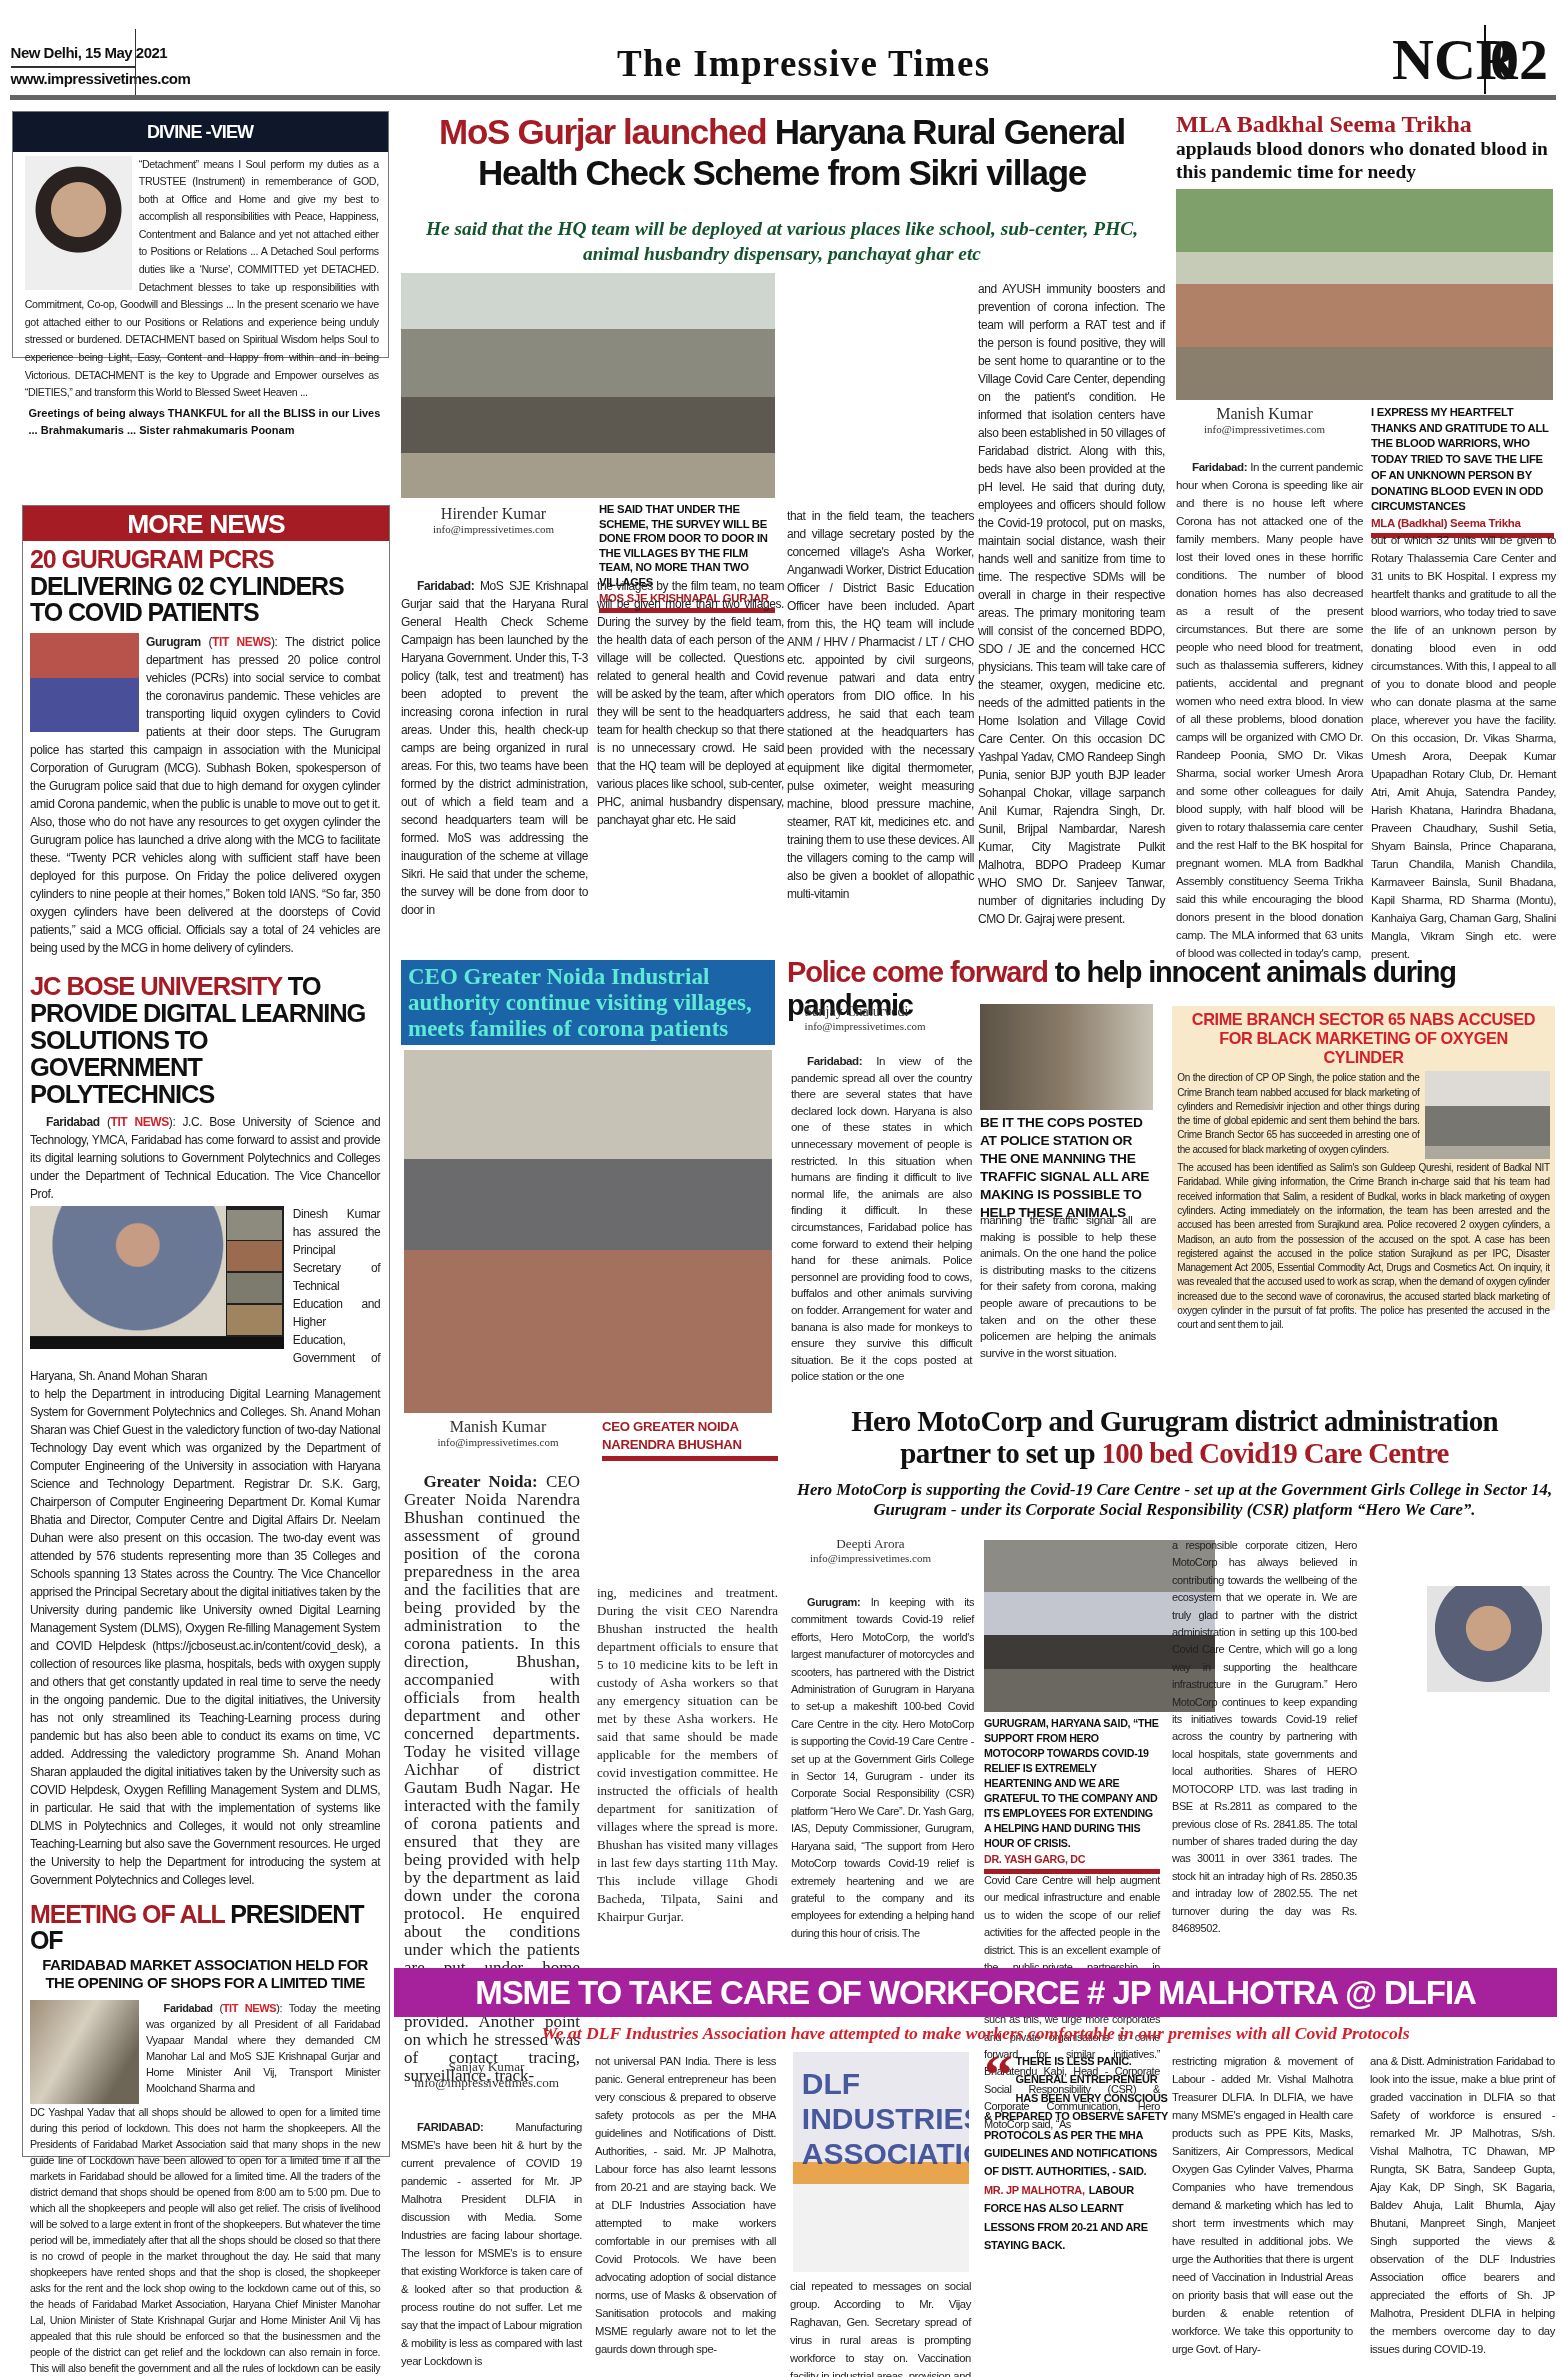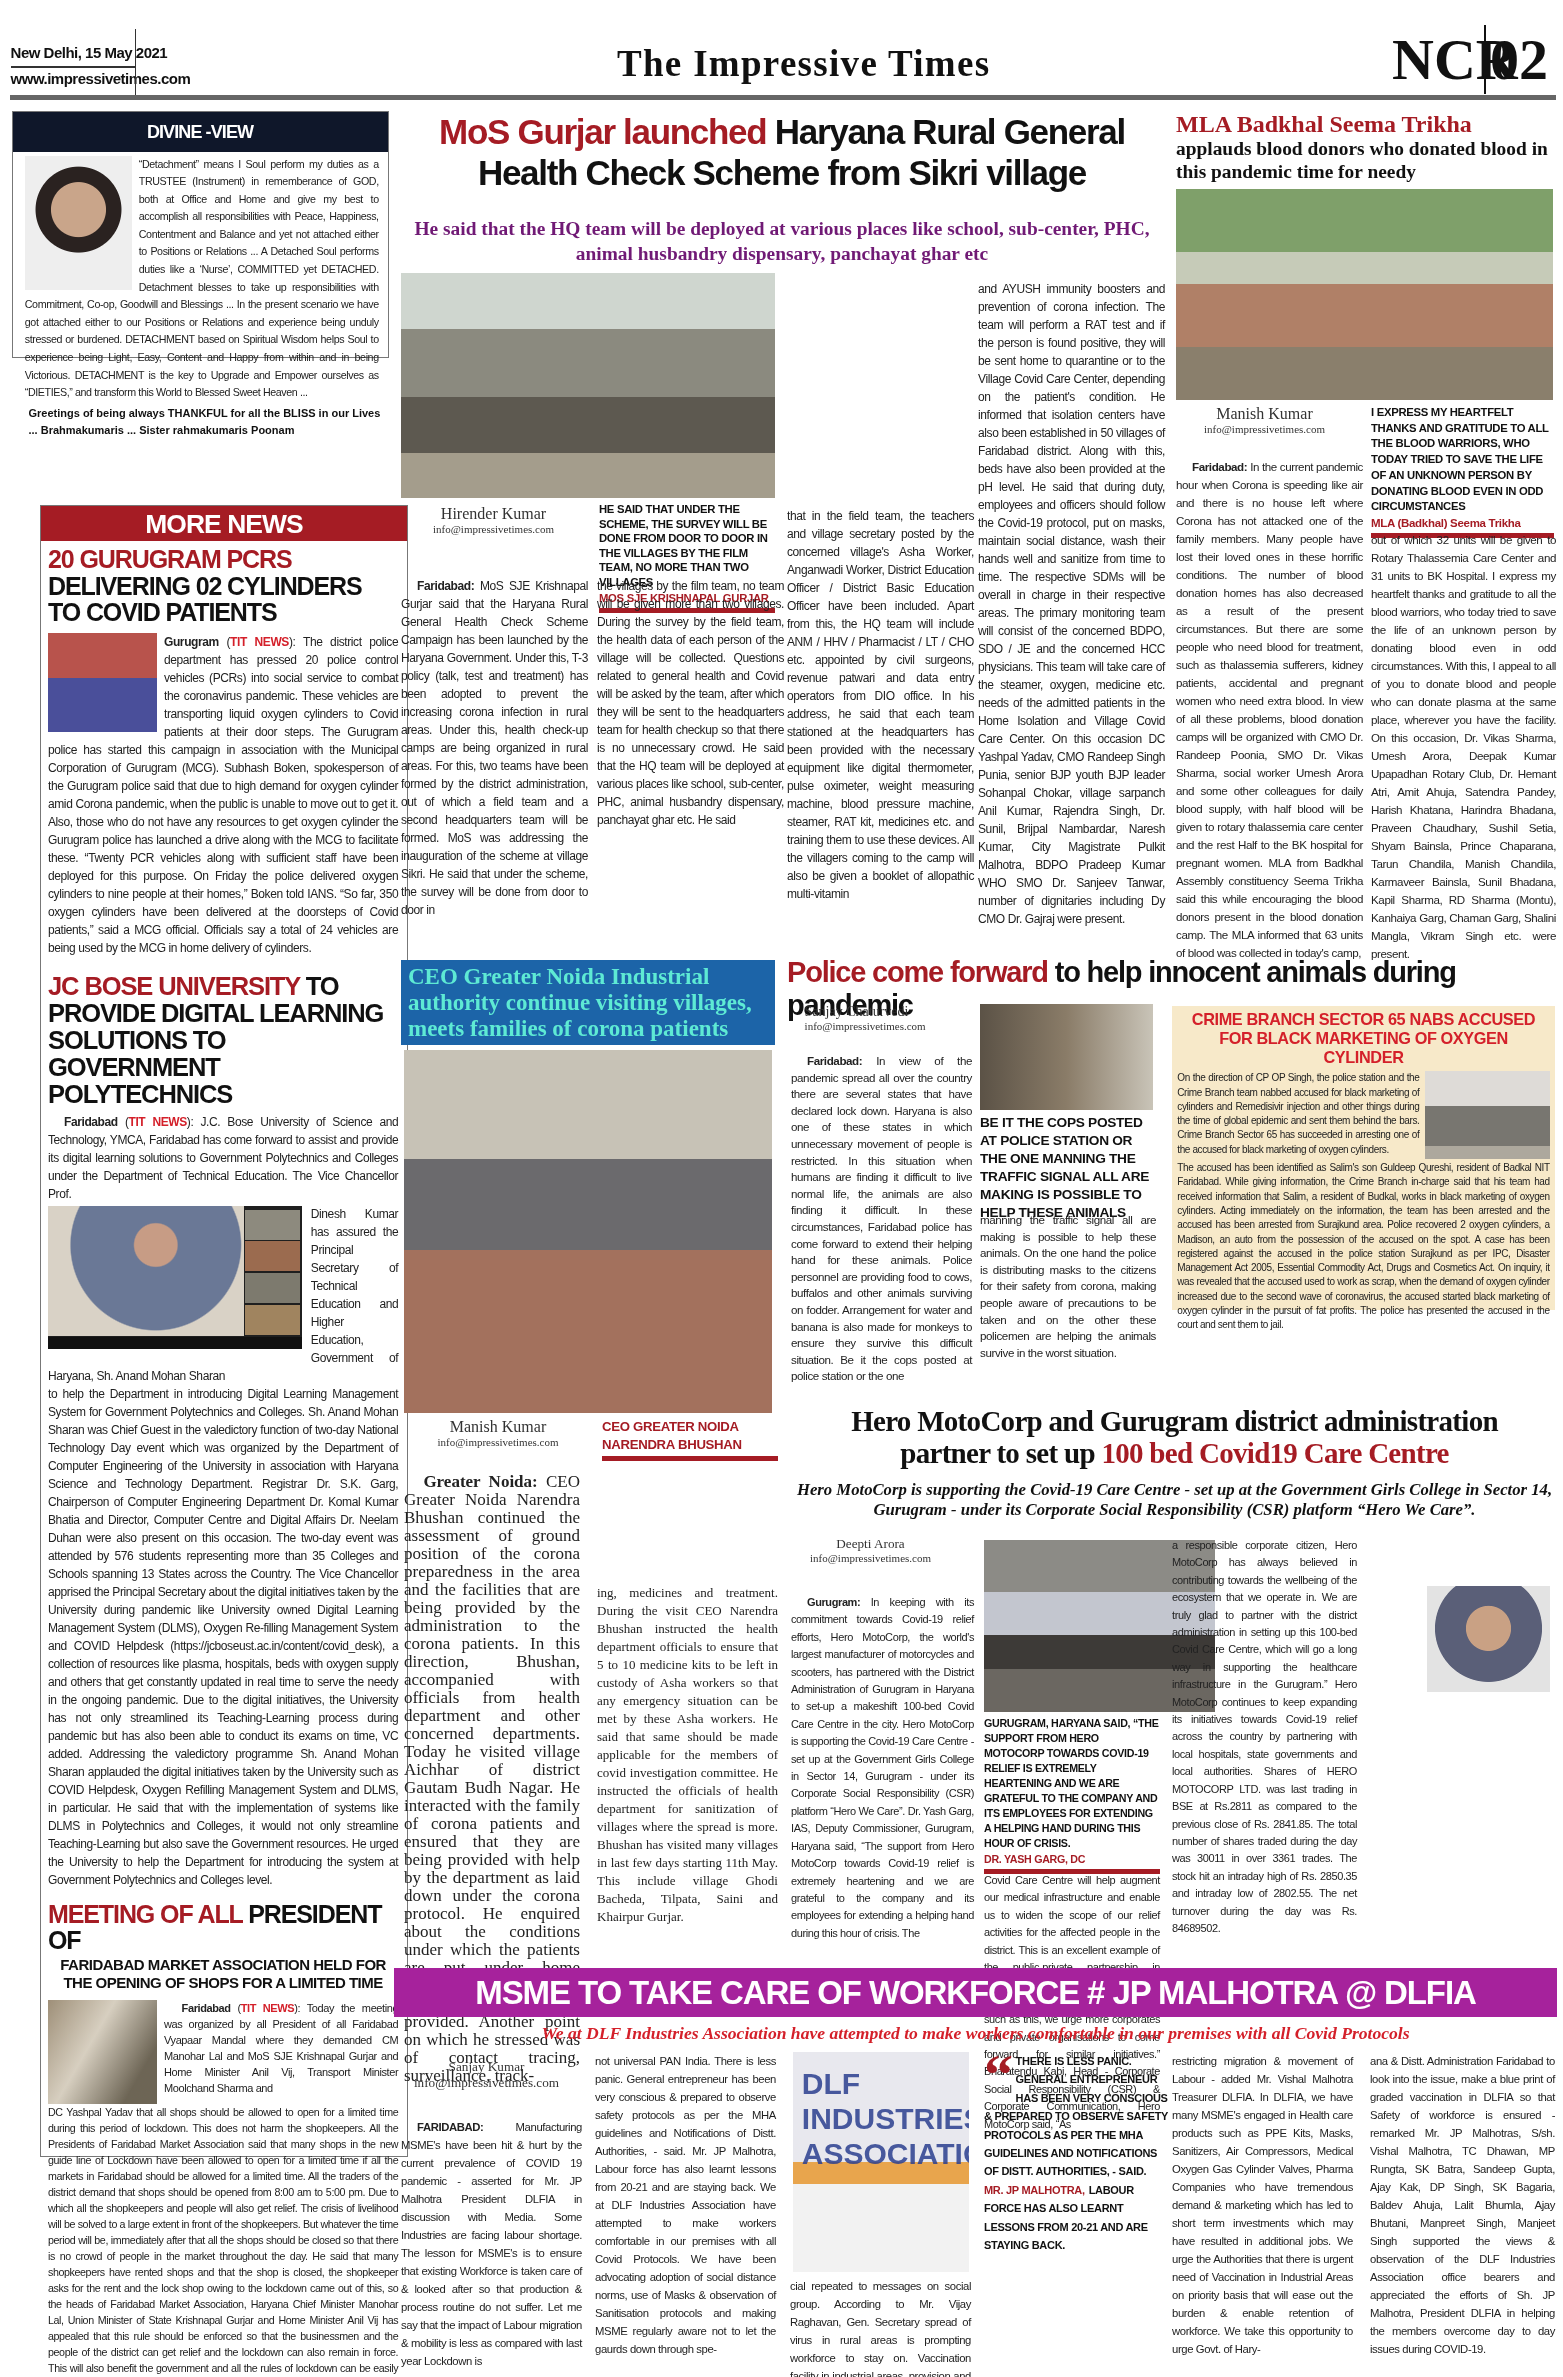--- a/index.html
+++ b/index.html
@@ -34,21 +34,21 @@
   <div class="abs" style="left:9.7px;top:95px;width:1546px;height:5.3px;background:#666;"></div>
 </div>
 
 <div class="abs" style="left:11.5px;top:111px;width:377px;height:247px;border:1.8px solid #777;">
   <div style="background:#0f172a;color:#fff;text-align:center;font-size:18px;font-weight:bold;height:40px;line-height:40px;letter-spacing:-0.9px;">DIVINE -VIEW</div>
   <div class="photo" style="float:left;width:107px;height:134px;margin:3.5px 7px 1.8px 12.3px;background:radial-gradient(circle at 50% 40%, #c9a58a 0 28%, #2a2220 29% 44%, #eeeeee 45%);"></div>
   <div class="body-text" style="padding:3.5px 8.8px 0 12.3px;font-size:10.7px;line-height:17.6px;">“Detachment” means I Soul perform my duties as a TRUSTEE (Instrument) in rememberance of GOD, both at Office and Home and give my best to accomplish all responsibilities with Peace, Happiness, Contentment and Balance and yet not attached either to Positions or Relations ... A Detached Soul performs duties like a ‘Nurse’, COMMITTED yet DETACHED. Detachment blesses to take up responsibilities with Commitment, Co-op, Goodwill and Blessings ... In the present scenario we have got attached either to our Positions or Relations and experience being unduly stressed or burdened. DETACHMENT based on Spiritual Wisdom helps Soul to experience being Light, Easy, Content and Happy from within and in being Victorious. DETACHMENT is the key to Upgrade and Empower ourselves as “DIETIES,” and transform this World to Blessed Sweet Heaven ...</div>
   <div style="clear:both;padding:3.5px 5.3px 0 16px;font-size:11px;font-weight:bold;line-height:16.7px;">Greetings of being always THANKFUL for all the BLISS in our Lives ... Brahmakumaris ... Sister rahmakumaris Poonam</div>
 </div>
 
-<div class="abs" style="left:40px;top:505px;width:368px;height:1652px;border:1.8px solid #777;">
+<div class="abs" style="left:22px;top:505px;width:368px;height:1652px;border:1.8px solid #777;">
   <div style="background:#a51c24;color:#fff;text-align:center;font-size:26.4px;font-weight:bold;height:35px;line-height:37px;letter-spacing:-0.9px;">MORE NEWS</div>
 
   <div style="padding:5.3px 8.8px 0 7px;">
     <div class="cond" style="font-size:25px;font-weight:bold;line-height:26.4px;letter-spacing:-1.1px;">
       <span class="red">20 GURUGRAM PCRS</span>
       <span>DELIVERING 02 CYLINDERS TO COVID PATIENTS</span>
     </div>
     <div class="photo" style="float:left;width:109px;height:99px;margin:7px 7px 0 0;background:linear-gradient(180deg,#b8534c 0 45%,#4a4f9a 45% 100%);"></div>
     <div class="body-text" style="padding-top:7px;font-size:12px;line-height:18px;">
       <b>Gurugram</b> (<b class="bright-red">TIT NEWS</b>):
@@ -89,21 +89,21 @@
       <span>Today the meeting was organized by all President of all Faridabad Vyapaar Mandal where they demanded CM Manohar Lal and MoS SJE Krishnapal Gurjar and Home Minister Anil Vij, Transport Minister Moolchand Sharma and</span>
     </div>
     <div class="body-text" style="clear:both;font-size:10.7px;line-height:16px;">DC Yashpal Yadav that all shops should be allowed to open for a limited time during this period of lockdown. This does not harm the shopkeepers. All the Presidents of Faridabad Market Association said that many shops in the new guide line of Lockdown have been allowed to open for a limited time if all the markets in Faridabad should be allowed for a limited time. All the traders of the district demand that shops should be opened from 8:00 am to 5:00 pm. Due to which all the shopkeepers and people will also get relief. The crisis of livelihood will be solved to a large extent in front of the shopkeepers. But whatever the time period will be, immediately after that all the shops should be closed so that there is no crowd of people in the market throughout the day. He said that many shopkeepers have rented shops and that the shop is closed, the shopkeeper asks for the rent and the lock shop owing to the lockdown came out of this, so the heads of Faridabad Market Association, Haryana Chief Minister Manohar Lal, Union Minister of State Krishnapal Gurjar and Home Minister Anil Vij has appealed that this rule should be enforced so that the businessmen and the people of the district can get relief and the lockdown can also remain in force. This will also benefit the government and all the rules of lockdown can be easily followed. On this occasion 7-10 Market Head Vasudev Arora, District President Ram Juneja, Tikona Park Auto Market Head Devendra Ratda, Ballabhgarh Market Head Prem Khattar, Old Faridabad Market Head Neeraj Miglani, Number 2 Market Kailash Gandhi, 7- Joint Secretary of 10 Sunil Kakkar, Brijesh Chaudhary were present.</div>
   </div>
 </div>
 
 <div class="abs cond" style="left:401px;top:111px;width:762px;text-align:center;font-size:35px;font-weight:bold;line-height:41px;letter-spacing:-1.3px;">
   <span class="red">MoS Gurjar launched</span>
   <span>Haryana Rural General Health Check Scheme from Sikri village</span>
 </div>
-<div class="abs serif" style="left:401px;top:216px;width:762px;text-align:center;font-size:19.4px;font-weight:bold;line-height:25px;color:#701a75;">He said that the HQ team will be deployed at various places like school, sub-center, PHC, animal husbandry dispensary, panchayat ghar etc</div>
+<div class="abs serif" style="left:401px;top:216px;width:762px;text-align:center;font-size:19.4px;font-style:italic;font-weight:bold;line-height:25px;color:#14532d;">He said that the HQ team will be deployed at various places like school, sub-center, PHC, animal husbandry dispensary, panchayat ghar etc</div>
 <div class="abs photo" style="left:401px;top:273px;width:374px;height:225px;background:linear-gradient(180deg,#cfd6cf 0 25%,#8b8a7f 25% 55%,#5d5950 55% 80%,#a49d8c 80%);"></div>
 <div class="abs byline" style="left:401px;top:505px;width:185px;">
   <div class="n">Hirender Kumar</div>
   <div class="e">info@impressivetimes.com</div>
 </div>
 <div class="abs" style="left:599px;top:502px;width:176px;">
   <div class="pull" style="font-size:11.3px;line-height:14.6px;">HE SAID THAT UNDER THE SCHEME, THE SURVEY WILL BE DONE FROM DOOR TO DOOR IN THE VILLAGES BY THE FILM TEAM, NO MORE THAN TWO VILLAGES</div>
   <div class="pull red" style="font-size:11.3px;color:#a51c24;">MOS SJE KRISHNAPAL GURJAR</div>
   <div class="redrule" style="margin-top:1.8px;"></div>
 </div>

